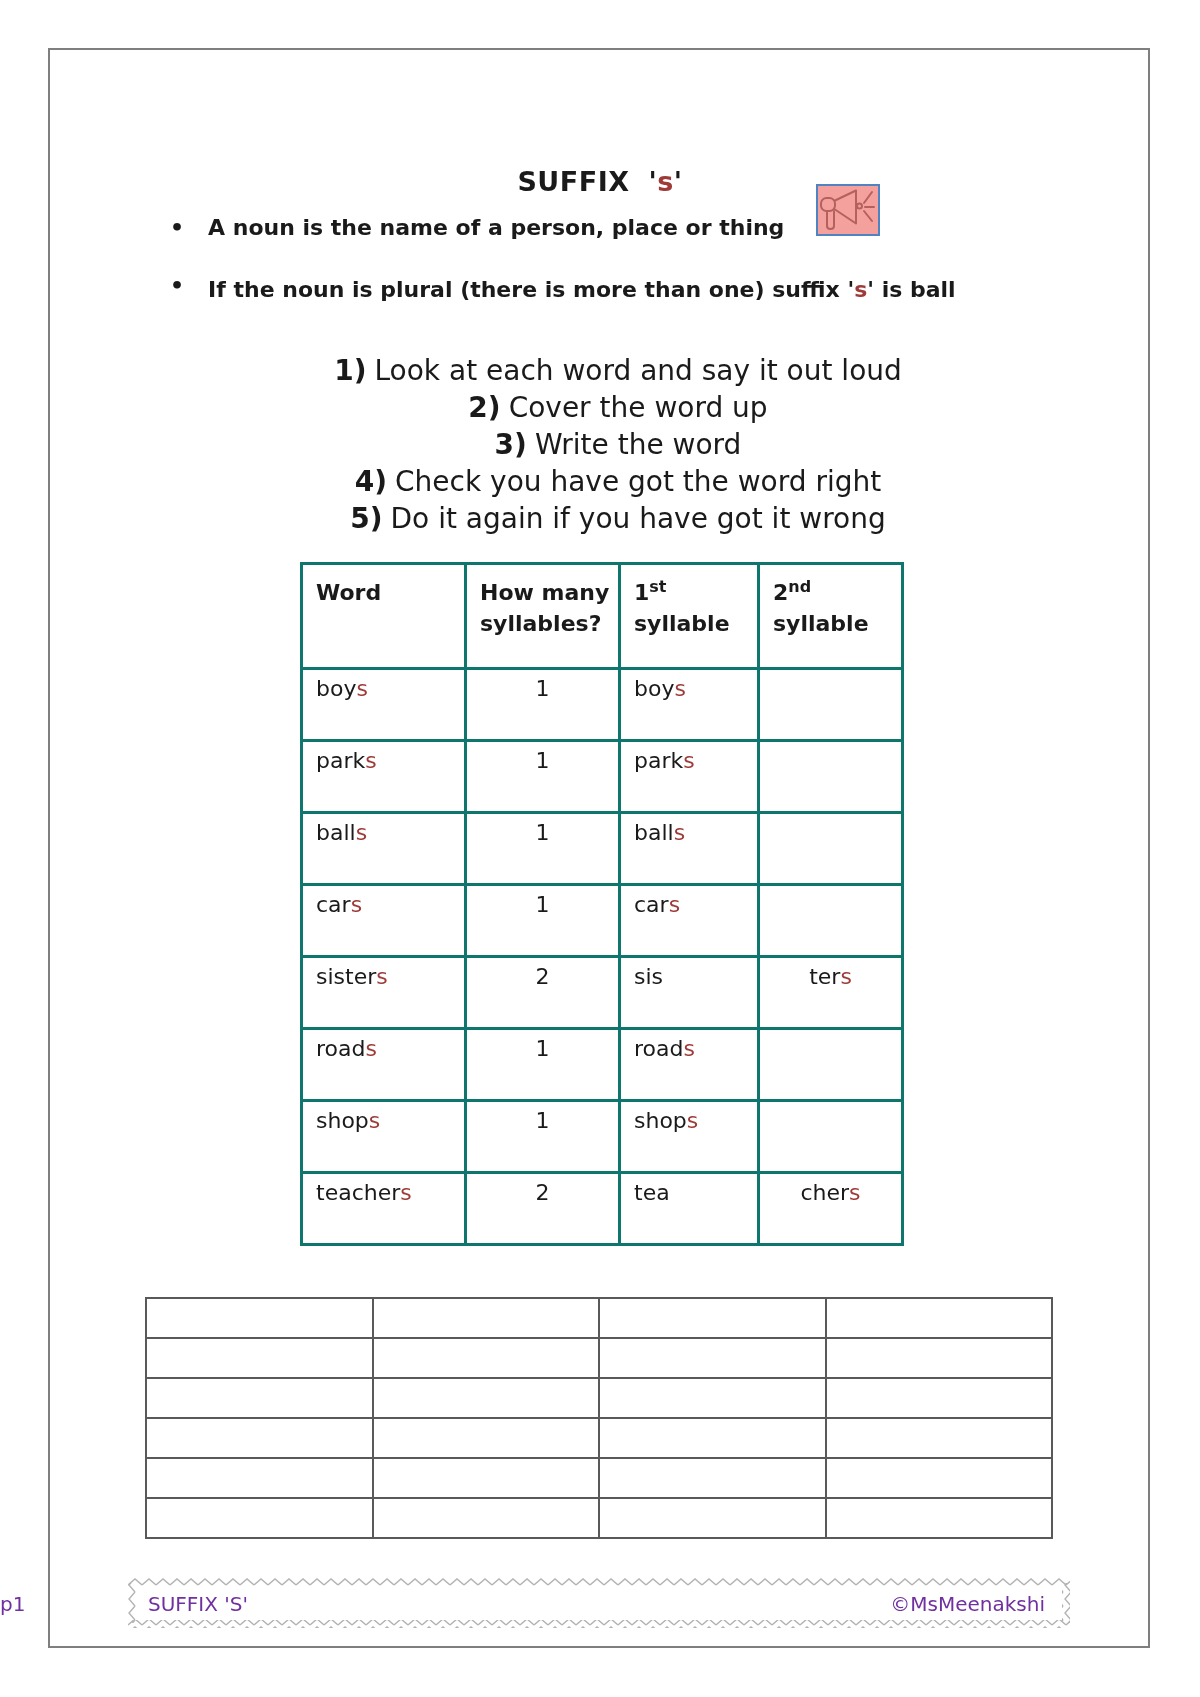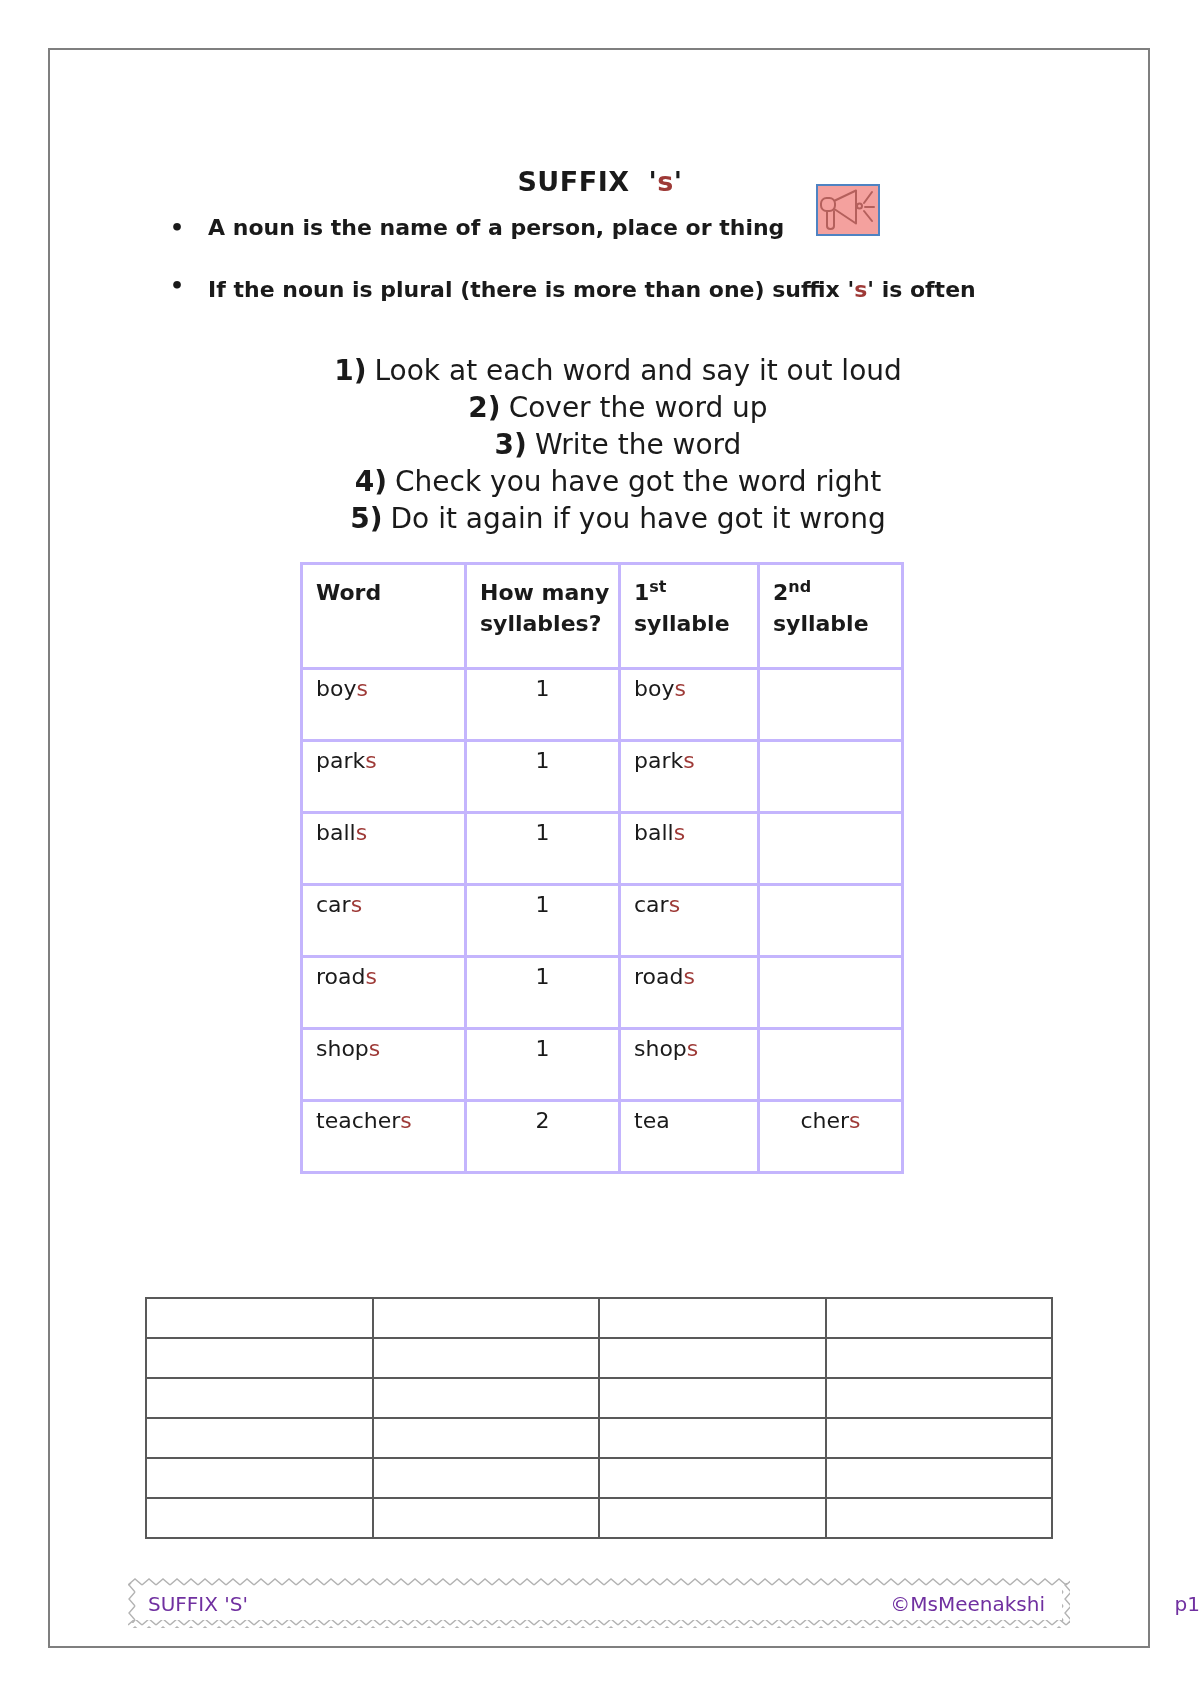--- a/index.html
+++ b/index.html
@@ -23,34 +23,34 @@
   .b1 { top:213px; }
   .b2 { top:271px; width:860px; }
   .b2 .btxt div { line-height:37px; }
 
   .steps { left:300px; top:352px; width:636px; text-align:center; font-size:28px; }
   .steps .step { line-height:37px; }
   .steps .num { font-weight:bold; margin-right:8px; }
 
   table { border-collapse:collapse; table-layout:fixed; }
   .syl-table { left:300px; top:562px; width:601px; }
-  .syl-table td { border:3px solid #c4b5fd; vertical-align:top; font-size:22px;
+  .syl-table td { border:3px solid #0f766e; vertical-align:top; font-size:22px;
                   padding:8px 6px 0 13px; overflow:hidden; }
   .syl-table tr.hdr td { height:105px; font-weight:bold; padding-top:12px; line-height:31px; }
   .syl-table tr.data td { height:72px; padding-top:6px; }
   .syl-table .center { text-align:center; padding-left:6px; }
   sup { font-size:16px; vertical-align:super; line-height:0; }
 
   .practice { left:145px; top:1297px; width:908px; }
   .practice td { border:2px solid #595959; height:40px; }
 
   .zz { left:128px; top:1578px; }
   .footer-text { top:1592px; font-size:20px; }
   .f-left { left:148px; }
-  .f-center { left:0; width:1200px; text-align:right; }
+  .f-center { left:0; width:1200px; text-align:left; }
   .f-right { right:155px; }
 </style>
 </head>
 <body>
 
 <div class="abs page-border"></div>
 
 <div class="abs title">
   <span>SUFFIX</span>
   <span style="margin-left:9px;">'</span><span class="red">s</span><span>'</span>
@@ -72,21 +72,21 @@
 </div>
 
 <div class="abs bullet b1">
   <span class="dot">•</span>
   <span class="btxt">A noun is the name of a person, place or thing</span>
 </div>
 
 <div class="abs bullet b2">
   <span class="dot">•</span>
   <span class="btxt">
-    <div><span>If the noun is plural (there is more than one)  suffix '</span><span class="red">s</span><span>' is often</span></div>
+    <div><span>If the noun is plural (there is more than one)  suffix '</span><span class="red">s</span><span>' is ball</span></div>
   </span>
 </div>
 
 <div class="abs steps">
   <div class="step"><span class="num">1)</span><span>Look at each word and say it out loud</span></div>
   <div class="step"><span class="num">2)</span><span>Cover the word up</span></div>
   <div class="step"><span class="num">3)</span><span>Write the word</span></div>
   <div class="step"><span class="num">4)</span><span>Check you have got the word right</span></div>
   <div class="step"><span class="num">5)</span><span>Do it again if you have got it wrong</span></div>
 </div>
@@ -133,20 +133,26 @@
     <td><span>ball</span><span class="red">s</span></td>
     <td class="center"><span></span><span class="red"></span></td>
   </tr>
   <tr class="data">
     <td><span>car</span><span class="red">s</span></td>
     <td class="center">1</td>
     <td><span>car</span><span class="red">s</span></td>
     <td class="center"><span></span><span class="red"></span></td>
   </tr>
   <tr class="data">
+    <td><span>sister</span><span class="red">s</span></td>
+    <td class="center">2</td>
+    <td><span>sis</span><span class="red"></span></td>
+    <td class="center"><span>ter</span><span class="red">s</span></td>
+  </tr>
+  <tr class="data">
     <td><span>road</span><span class="red">s</span></td>
     <td class="center">1</td>
     <td><span>road</span><span class="red">s</span></td>
     <td class="center"><span></span><span class="red"></span></td>
   </tr>
   <tr class="data">
     <td><span>shop</span><span class="red">s</span></td>
     <td class="center">1</td>
     <td><span>shop</span><span class="red">s</span></td>
     <td class="center"><span></span><span class="red"></span></td>

